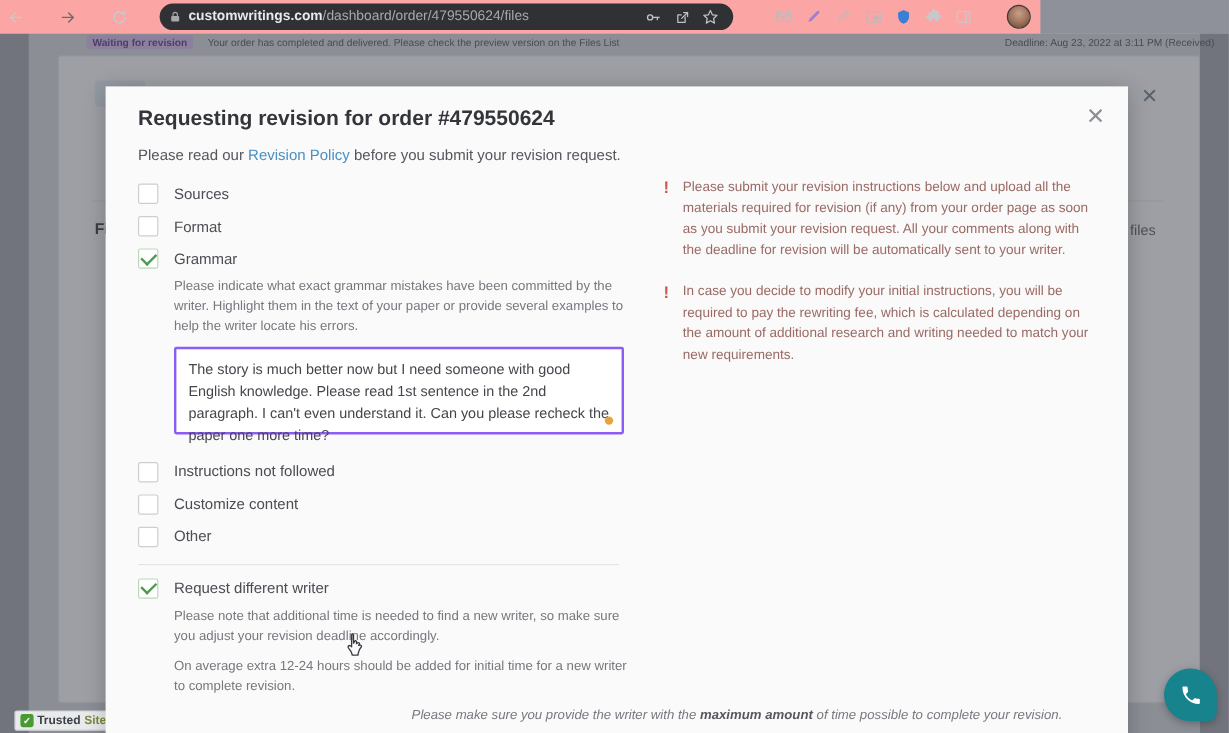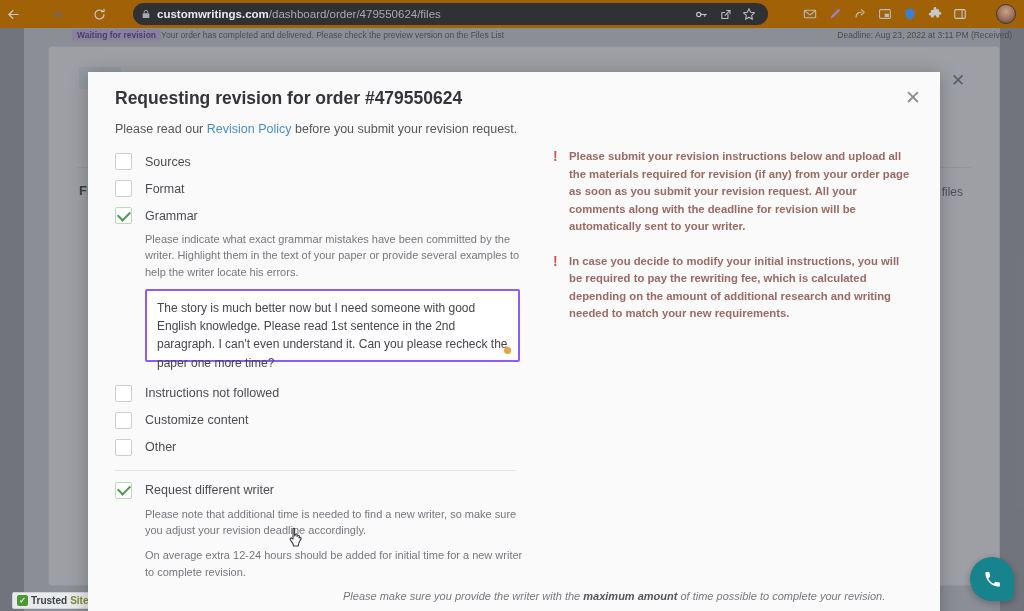--- a/index.html
+++ b/index.html
@@ -7,22 +7,22 @@
     margin: 0; padding: 0;
     width: 1024px; height: 611px;
     overflow: hidden;
     font-family: "Liberation Sans", sans-serif;
     background: #8e9199;
   }
 
   
   #browser-chrome {
     position: absolute; top: 0; left: 0;
-    width: 1024px; height: 28px;
-    background: #a16207;
+    width: 867px; height: 28px;
+    background: #fca5a5;
     display: flex; align-items: center;
     z-index: 100;
     gap: 17px;
   }
   .nav-btn {
     width: 26px; height: 26px;
     display: flex; align-items: center; justify-content: center;
     color: #c8c9cc; flex: 0 0 auto;
   }
   .nav-btn.disabled { color: #6a6c70; }
@@ -64,21 +64,21 @@
     overflow: hidden;
   }
   #page-canvas {
     position: absolute; top: 0; left: 24px;
     width: 976px; height: 583px;
     background: #c9cad0;
   }
   #status-banner {
     position: absolute; top: 0px; left: 48px;
     width: 940px; height: 14px;
-    display: flex; align-items: center; gap: 0;
+    display: flex; align-items: center; gap: 12px;
     font-size: 9px; overflow: hidden;
   }
   #status-pill {
     background: #c6b3dd; color: #5c3e86;
     padding: 1px 5px; border-radius: 3px;
     font-weight: bold; font-size: 8.5px; white-space: nowrap;
   }
   #status-msg { color: #55565c; font-size: 8.5px; white-space: nowrap; }
   #status-deadline { margin-left: auto; color: #55565c; font-size: 8.5px; white-space: nowrap; }
 
@@ -256,21 +256,21 @@
     background: #e4e5e8;
   }
 
   .warn-row { display: flex; margin-bottom: 17px; }
   .warn-bang {
     flex: 0 0 auto; width: 16px;
     color: #d1584f; font-size: 14px; font-weight: bold;
     line-height: 1.2;
   }
   .warn-text {
-    font-size: 11.3px; color: #9b6a65; line-height: 1.55; font-weight: bold;
+    font-size: 11.3px; color: #9b6a65; line-height: 1.55;
   }
 
   
   #bottom-row {
     position: absolute; left: 27px; top: 485px;
     width: 795px;
     display: flex; align-items: center;
   }
   #need-label { font-size: 13px; color: #4a4c52; white-space: nowrap; }
   #select-wrap {

